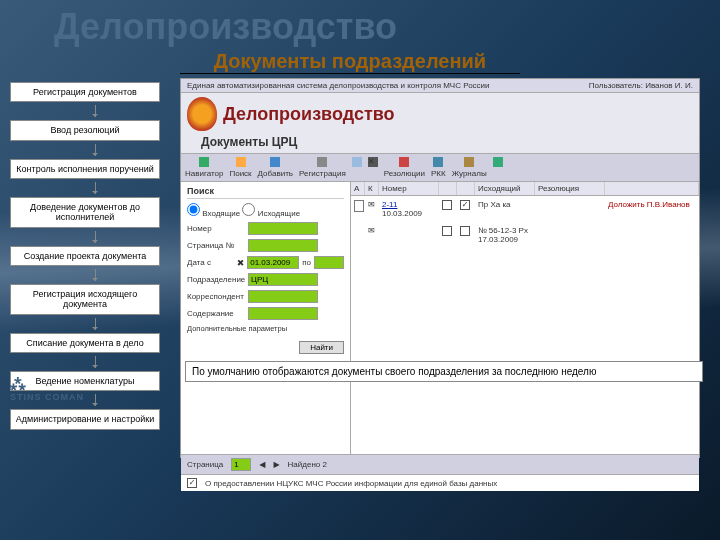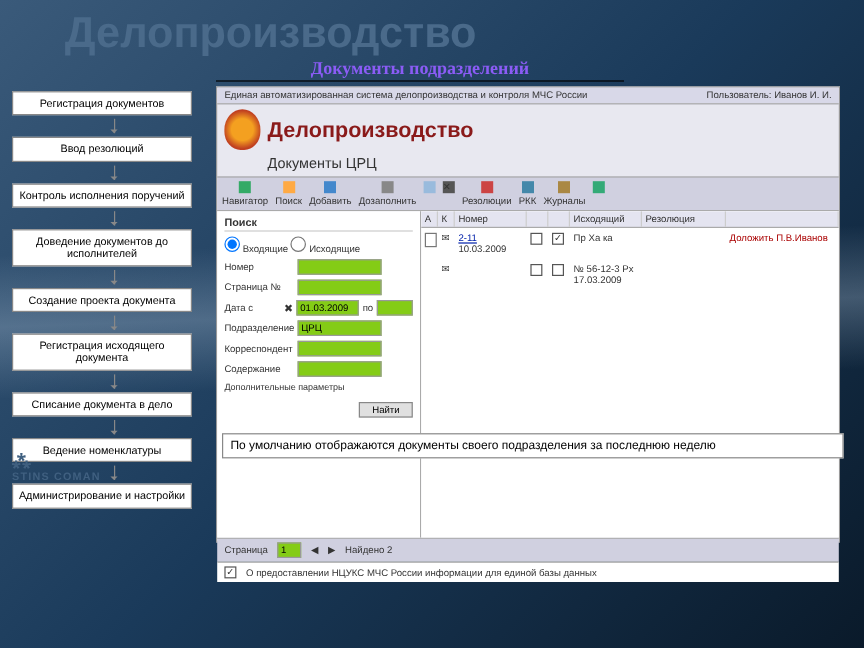--- a/index.html
+++ b/index.html
@@ -1,31 +1,31 @@
 <!DOCTYPE html>
 <html><head>
 <meta charset="utf-8">
 <style>
   * { box-sizing: border-box; margin: 0; padding: 0; }
   body { width: 720px; height: 540px; font-family: Arial, sans-serif; background: linear-gradient(135deg, #3a5a7a 0%, #1a3a5a 50%, #0a1a2a 100%); overflow: hidden; position: relative; }
   .bg-swoosh { position: absolute; top: 200px; left: 0; width: 720px; height: 120px; background: linear-gradient(180deg, transparent, rgba(180,200,220,0.3), transparent); transform: skewY(-2deg); }
   .page { position: relative; width: 720px; height: 408px; }
   .main-title { color: #4a6a8a; font-size: 36px; font-weight: bold; padding: 6px 0 0 54px; font-family: 'Arial Black', Arial; }
-  .subtitle { color: #8b5cf6; font-size: 15px; font-weight: bold; text-align: center; margin: 2px 0 4px 180px; width: 340px; border-bottom: 1px solid #000; font-family: Liberation Serif, serif; }
+  .subtitle { color: #a16207; font-size: 20px; font-weight: bold; text-align: center; margin: 2px 0 4px 180px; width: 340px; border-bottom: 1px solid #000; }
   .content { display: flex; }
   .sidebar { width: 180px; padding: 4px 0 0 10px; }
   .step { background: #fff; border: 1px solid #888; font-size: 9px; text-align: center; padding: 4px 2px; margin-bottom: 3px; width: 150px; line-height: 1.15; }
   .arrow { width: 1px; height: 12px; background: #888; margin: 0 auto 3px; position: relative; }
   .arrow::after { content: ''; position: absolute; bottom: -3px; left: -3px; border: 3.5px solid transparent; border-top-color: #888; }
   .screenshot { width: 520px; height: 380px; background: #e8e8f0; border: 1px solid #999; font-size: 9px; color: #333; position: relative; }
   .ss-header { background: #d8d8e8; padding: 2px 6px; font-size: 8px; display: flex; justify-content: space-between; border-bottom: 1px solid #aaa; }
   .ss-titlebar { display: flex; align-items: center; padding: 4px 6px; gap: 6px; }
   .emblem { width: 30px; height: 34px; background: radial-gradient(circle, #f4a020 40%, #c04020 70%); border-radius: 50% 50% 45% 45%; }
   .ss-title { color: #8a1a1a; font-size: 18px; font-weight: bold; }
-  .ss-subtitle { font-size: 12px; font-weight: normal; padding: 0 0 4px 42px; }
+  .ss-subtitle { font-size: 12px; font-weight: bold; padding: 0 0 4px 20px; }
   .toolbar { background: #d0d0e0; padding: 3px 4px; font-size: 8px; border-top: 1px solid #aaa; border-bottom: 1px solid #aaa; display: flex; gap: 6px; flex-wrap: wrap; }
   .tb-item { display: flex; align-items: center; gap: 2px; flex-direction: column; }
   .tb-icon { width: 10px; height: 10px; background: #888; }
   .ss-body { display: flex; height: 272px; }
   .search-panel { width: 170px; background: #fff; border-right: 1px solid #aaa; padding: 4px 6px; font-size: 8px; }
   .sp-title { font-weight: bold; font-size: 9px; margin-bottom: 4px; border-bottom: 1px solid #ccc; padding-bottom: 2px; }
   .sp-radio { margin: 3px 0; }
   .sp-row { margin: 4px 0; display: flex; align-items: center; gap: 3px; }
   .sp-label { width: 58px; }
   .sp-input { border: 1px solid #999; height: 13px; width: 70px; font-size: 8px; padding: 0 2px; background: #84cc16; }
@@ -95,21 +95,21 @@
         <span class="tb-item">
             <span class="tb-icon" style="background:#fa4"></span>
             <span>Поиск</span>
           </span>
         <span class="tb-item">
             <span class="tb-icon" style="background:#48c"></span>
             <span>Добавить</span>
           </span>
         <span class="tb-item">
             <span class="tb-icon"></span>
-            <span>Дозаполнить</span>
+            <span>Регистрация</span>
           </span>
         <span class="tb-item">
             <span class="tb-icon" style="background:#9bd"></span>
           </span>
         <span class="tb-item">
             <span class="tb-icon" style="background:#555">✕</span>
           </span>
         <span class="tb-item">
             <span class="tb-icon" style="background:#c44"></span>
             <span>Резолюции</span>

